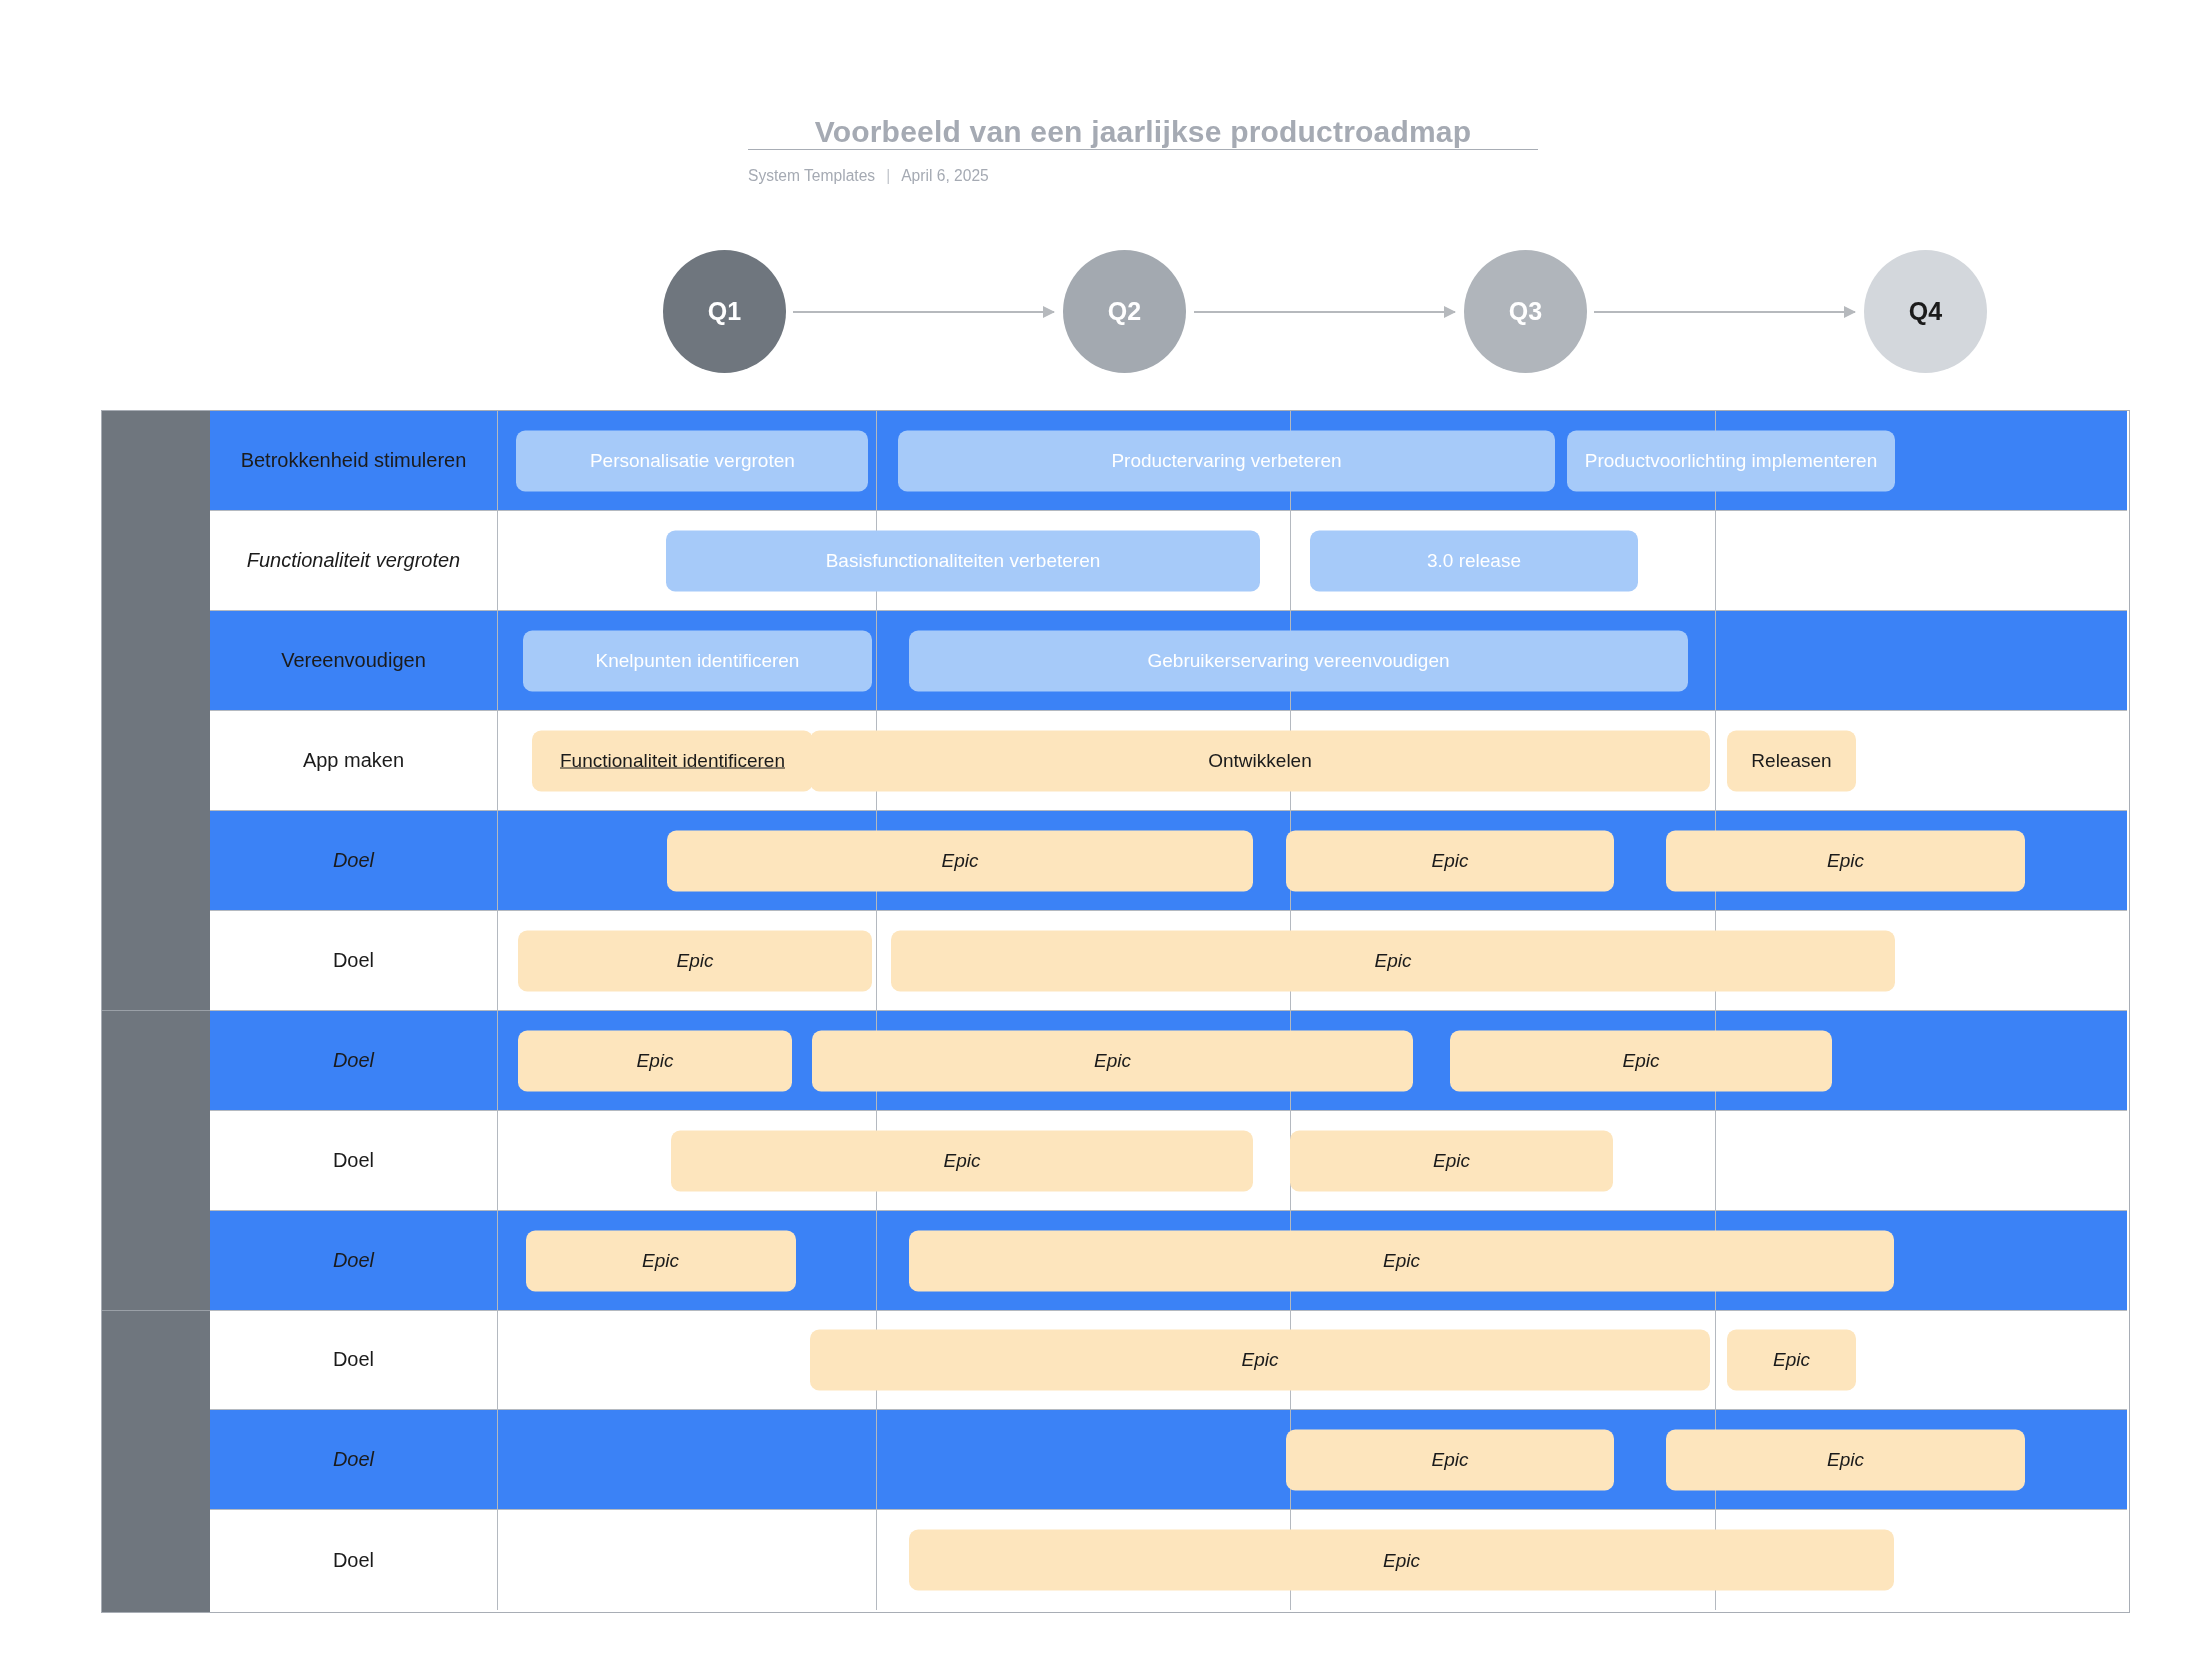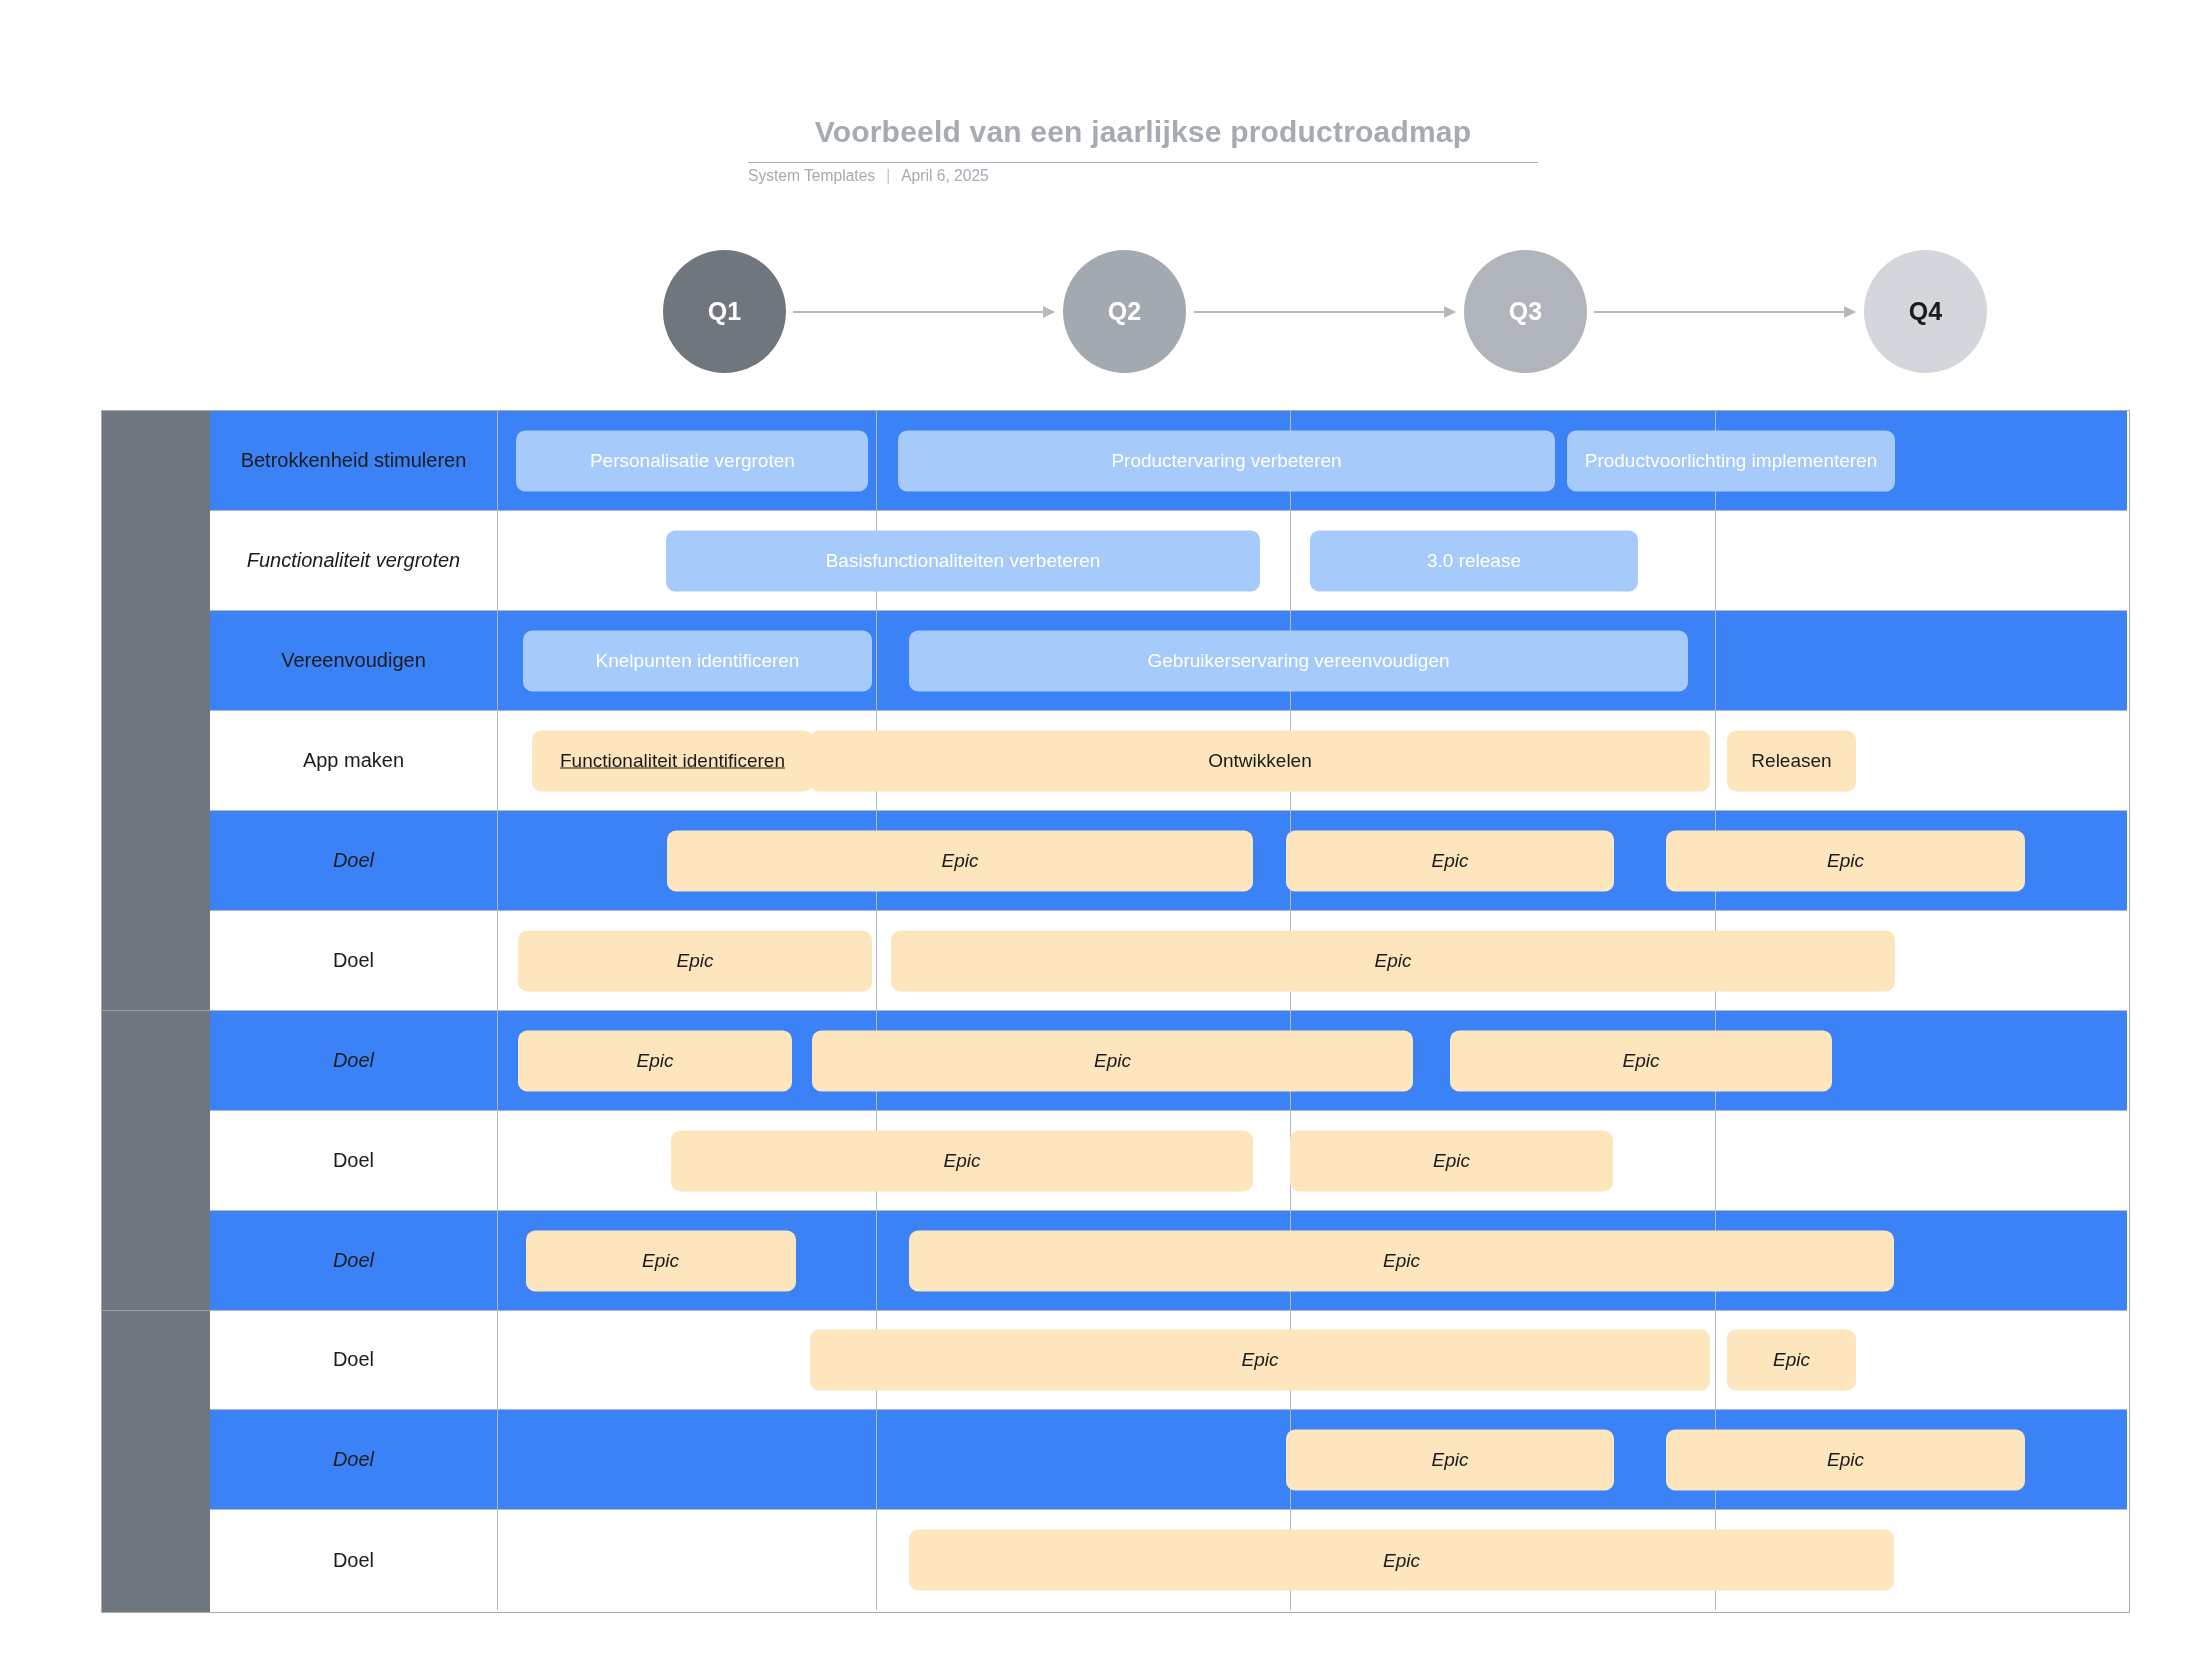--- a/index.html
+++ b/index.html
@@ -9,21 +9,20 @@
     font-family: "Liberation Sans", sans-serif;
     overflow: hidden;
   }
 
   
   #header { position: absolute; left: 0; top: 0; width: 2205px; height: 211px; }
   #title-wrap {
     position: absolute; left: 748px; top: 115px; width: 790px;
     text-align: center;
     border-bottom: 1.8px solid #a8adb5;
-    padding-bottom: 13px;
   }
   #doc-title {
     font-size: 30px; font-weight: bold; color: #a5aab3;
     letter-spacing: 0.2px; white-space: nowrap;
   }
   #subtitle-wrap {
     position: absolute; left: 748px; top: 167px; width: 790px;
     text-align: center; font-size: 15.6px; color: #a5aab3;
     display: flex; align-items: center; gap: 11px;
   }

